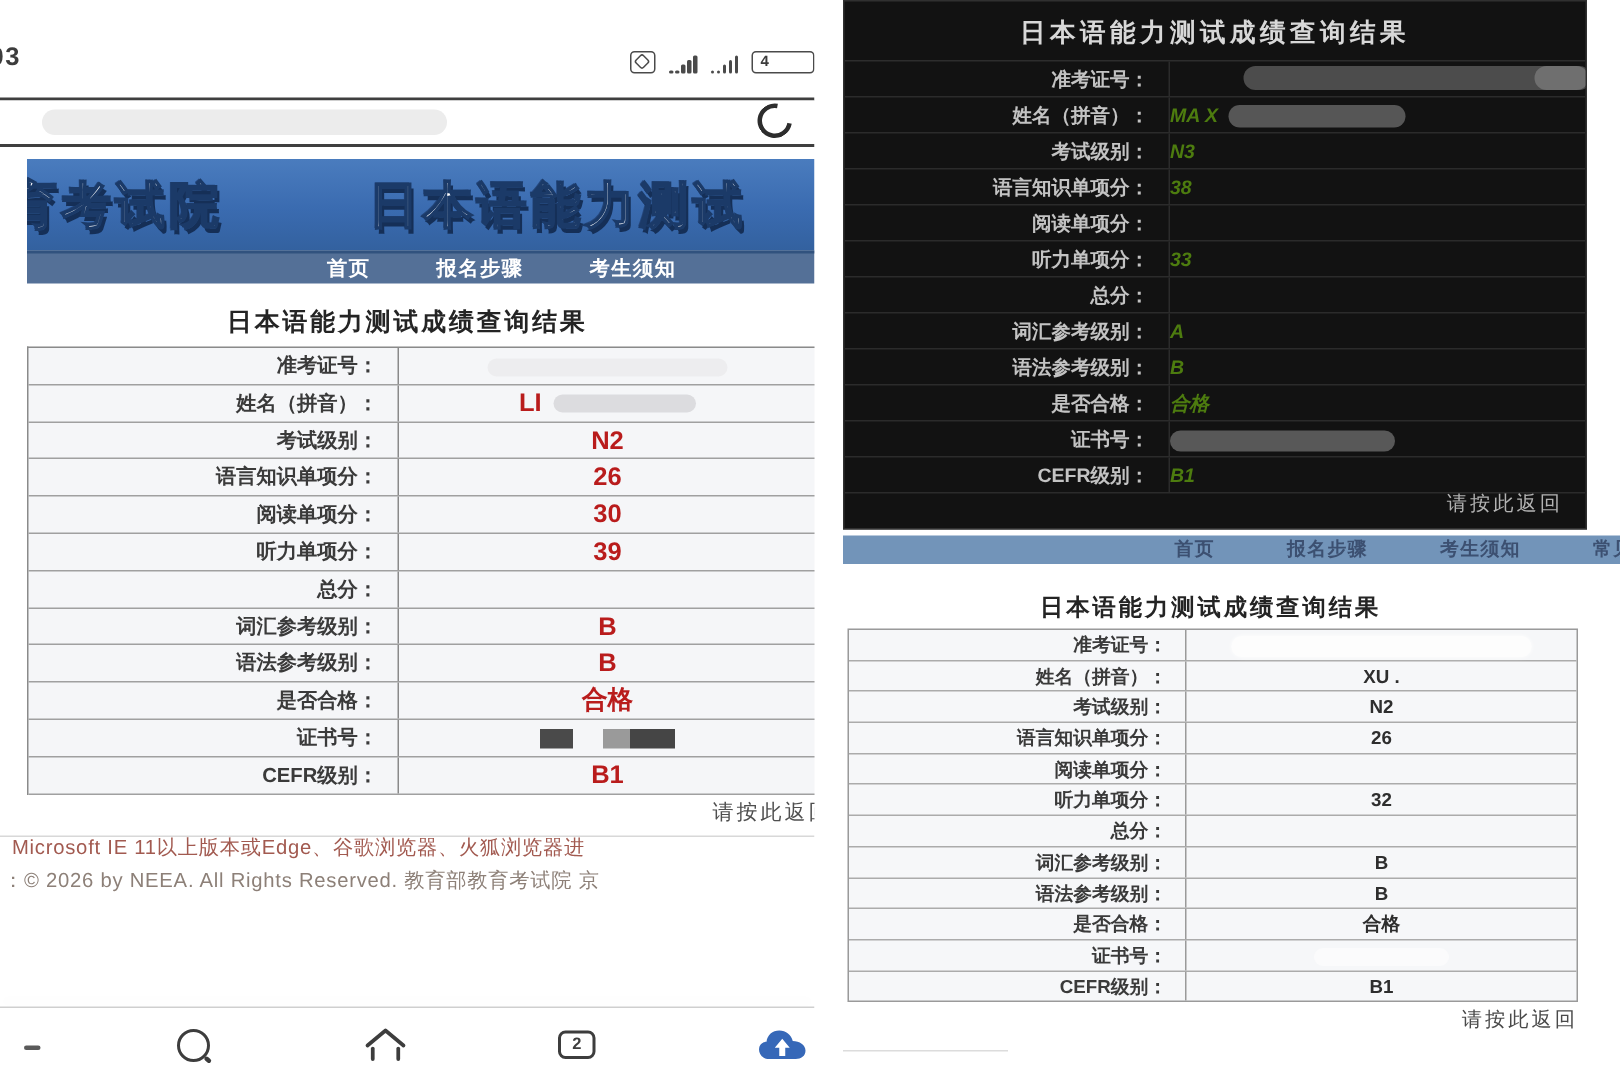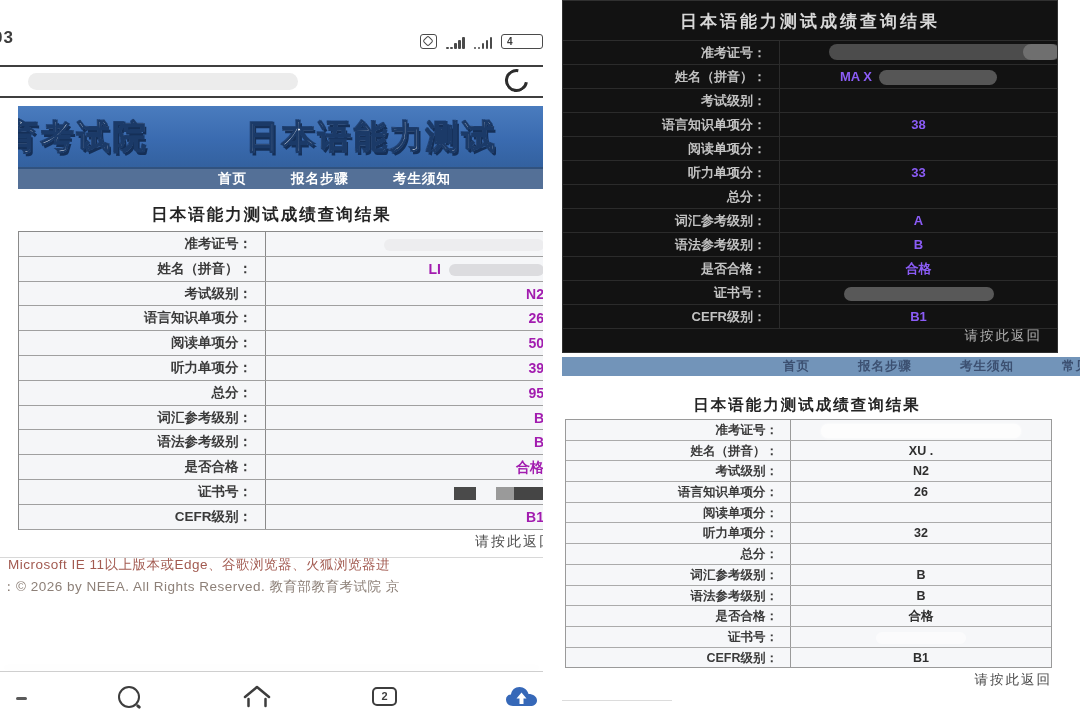--- a/index.html
+++ b/index.html
@@ -34,21 +34,21 @@
   .lnav span{color:#fff;font-weight:bold;font-size:13.5px;letter-spacing:1px;cursor:pointer;}
 
   .ptitle{position:absolute;left:0;top:204px;width:543px;text-align:center;font-size:16.5px;
           font-weight:bold;color:#242424;letter-spacing:2px;}
 
   .ltable{position:absolute;left:18px;top:231px;width:525px;background:#f5f6f8;
           border-top:1.5px solid #8a8a8a;border-left:1.5px solid #8a8a8a;}
   .ltable .trow{display:flex;height:23.8px;border-bottom:1px solid #a0a0a0;}
   .ltable .tl{width:247px;box-sizing:border-box;text-align:right;padding-right:13px;
           border-right:1.5px solid #8a8a8a;font-size:13.5px;font-weight:bold;color:#3a3a3a;line-height:24px;}
-  .ltable .tv{flex:1;text-align:right;font-size:14px;font-weight:bold;color:#a21caf;line-height:24px;position:relative;}
+  .ltable .tv{flex:1;text-align:center;font-size:17px;font-weight:bold;color:#b91c1c;line-height:24px;position:relative;}
 
   .blur-light{display:inline-block;width:160px;height:12px;background:#ededef;border-radius:6px;vertical-align:middle;}
   .blur-name-l{display:inline-block;width:95px;height:12px;background:#dcdcdf;border-radius:6px;vertical-align:middle;margin-left:8px;}
   .cert-b1{display:inline-block;width:22px;height:13px;background:#4a4a4a;vertical-align:middle;}
   .cert-b2{display:inline-block;width:48px;height:13px;margin-left:20px;vertical-align:middle;
            background:linear-gradient(90deg,#9a9a9a 0 38%,#454545 38%);}
 
   .lreturn{position:absolute;left:18px;top:533px;width:537px;text-align:right;font-size:14px;
            color:#4f4f4f;letter-spacing:2px;cursor:pointer;}
   .fline{position:absolute;left:0;top:557px;width:543px;height:1px;background:#d8d8d8;}
@@ -66,21 +66,21 @@
   .cloudicon{position:absolute;left:504px;top:684px;}
 
   
   .dpanel{position:absolute;left:562px;top:0;width:496px;height:353px;background:#121212;
           border:1px solid #303030;box-sizing:border-box;overflow:hidden;}
   .dtitle{height:39px;line-height:42px;text-align:center;color:#d8d8d8;font-size:17px;font-weight:bold;
           letter-spacing:3px;border-bottom:1px solid #2d2d2d;}
   .dpanel .trow{display:flex;height:23px;border-bottom:1px solid #2b2b2b;}
   .dpanel .tl{width:217px;box-sizing:border-box;text-align:right;padding-right:13px;border-right:1px solid #2b2b2b;
           font-size:13px;font-weight:bold;color:#c3c3c3;line-height:23px;}
-  .dpanel .tv{flex:1;text-align:center;font-size:13px;font-weight:bold;color:#8b5cf6;line-height:23px;position:relative;}
+  .dpanel .tv{flex:1;text-align:left;font-size:13px;font-weight:bold;color:#4d7c0f;line-height:23px;position:relative;font-style:italic;}
   .dpill-id{position:absolute;right:-4px;top:3px;width:232px;height:16px;background:#4c4c4c;border-radius:8px;}
   .dpill-cap{position:absolute;right:-2px;top:3px;width:36px;height:16px;background:#6f6f6f;border-radius:8px;}
   .dpill-name{display:inline-block;width:118px;height:15px;background:#565656;border-radius:8px;vertical-align:middle;margin-left:7px;}
   .dpill-cert{display:inline-block;width:150px;height:14px;background:#585858;border-radius:7px;vertical-align:middle;}
   .dreturn{position:absolute;right:15px;bottom:7px;color:#b2b2b2;font-size:13.5px;letter-spacing:2px;cursor:pointer;}
 
   
   .rnav{position:absolute;left:562px;top:357px;width:518px;height:19px;background:#7294b9;
         display:flex;align-items:center;justify-content:flex-end;gap:48px;overflow:hidden;}
   .rnav span{color:#3c5071;font-weight:bold;font-size:12.5px;letter-spacing:1px;cursor:pointer;white-space:nowrap;}
@@ -160,29 +160,28 @@
       <div class="trow">
         <div class="tl">考试级别：</div>
         <div class="tv">N2</div>
       </div>
       <div class="trow">
         <div class="tl">语言知识单项分：</div>
         <div class="tv">26</div>
       </div>
       <div class="trow">
         <div class="tl">阅读单项分：</div>
-        <div class="tv">50</div>
+        <div class="tv">30</div>
       </div>
       <div class="trow">
         <div class="tl">听力单项分：</div>
         <div class="tv">39</div>
       </div>
       <div class="trow">
         <div class="tl">总分：</div>
-        <div class="tv">95</div>
       </div>
       <div class="trow">
         <div class="tl">词汇参考级别：</div>
         <div class="tv">B</div>
       </div>
       <div class="trow">
         <div class="tl">语法参考级别：</div>
         <div class="tv">B</div>
       </div>
       <div class="trow">
@@ -229,20 +228,21 @@
           <span class="dpill-id"></span>
           <span class="dpill-cap"></span>
         </div>
     </div>
     <div class="trow">
       <div class="tl">姓名（拼音）：</div>
       <div class="tv"><span>MA X</span><span class="dpill-name"></span></div>
     </div>
     <div class="trow">
       <div class="tl">考试级别：</div>
+      <div class="tv">N3</div>
     </div>
     <div class="trow">
       <div class="tl">语言知识单项分：</div>
       <div class="tv">38</div>
     </div>
     <div class="trow">
       <div class="tl">阅读单项分：</div>
     </div>
     <div class="trow">
       <div class="tl">听力单项分：</div>

